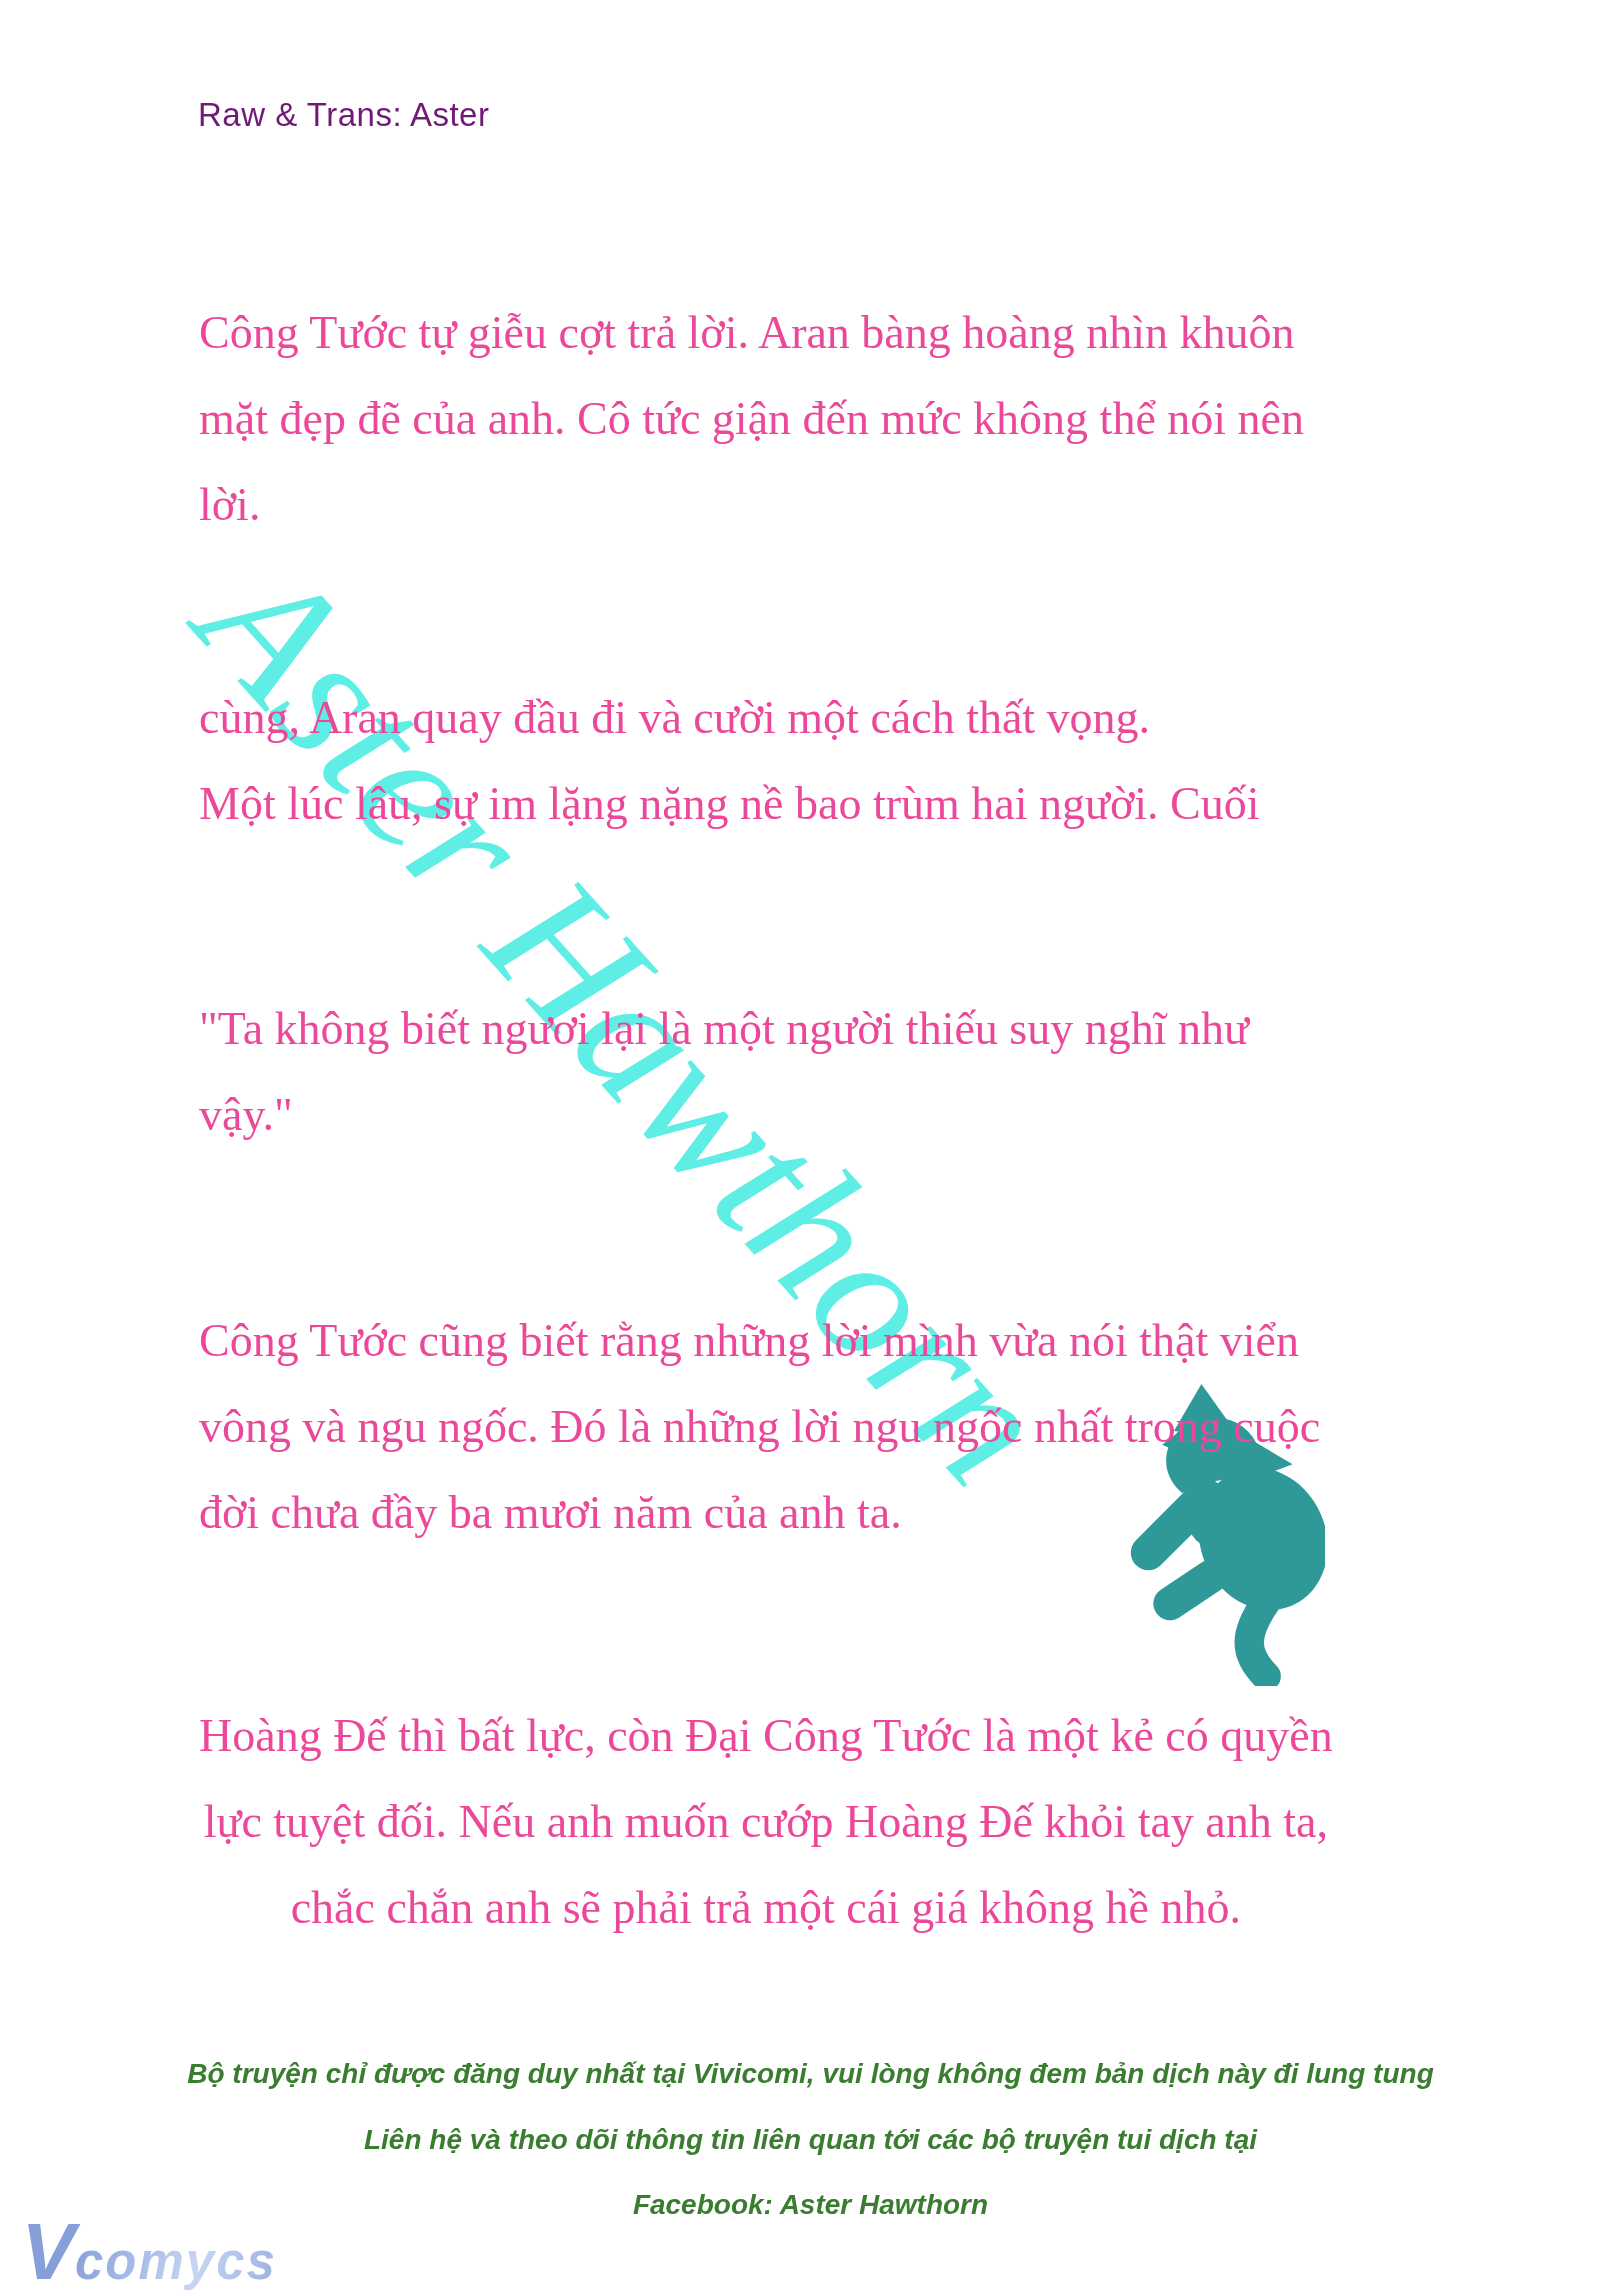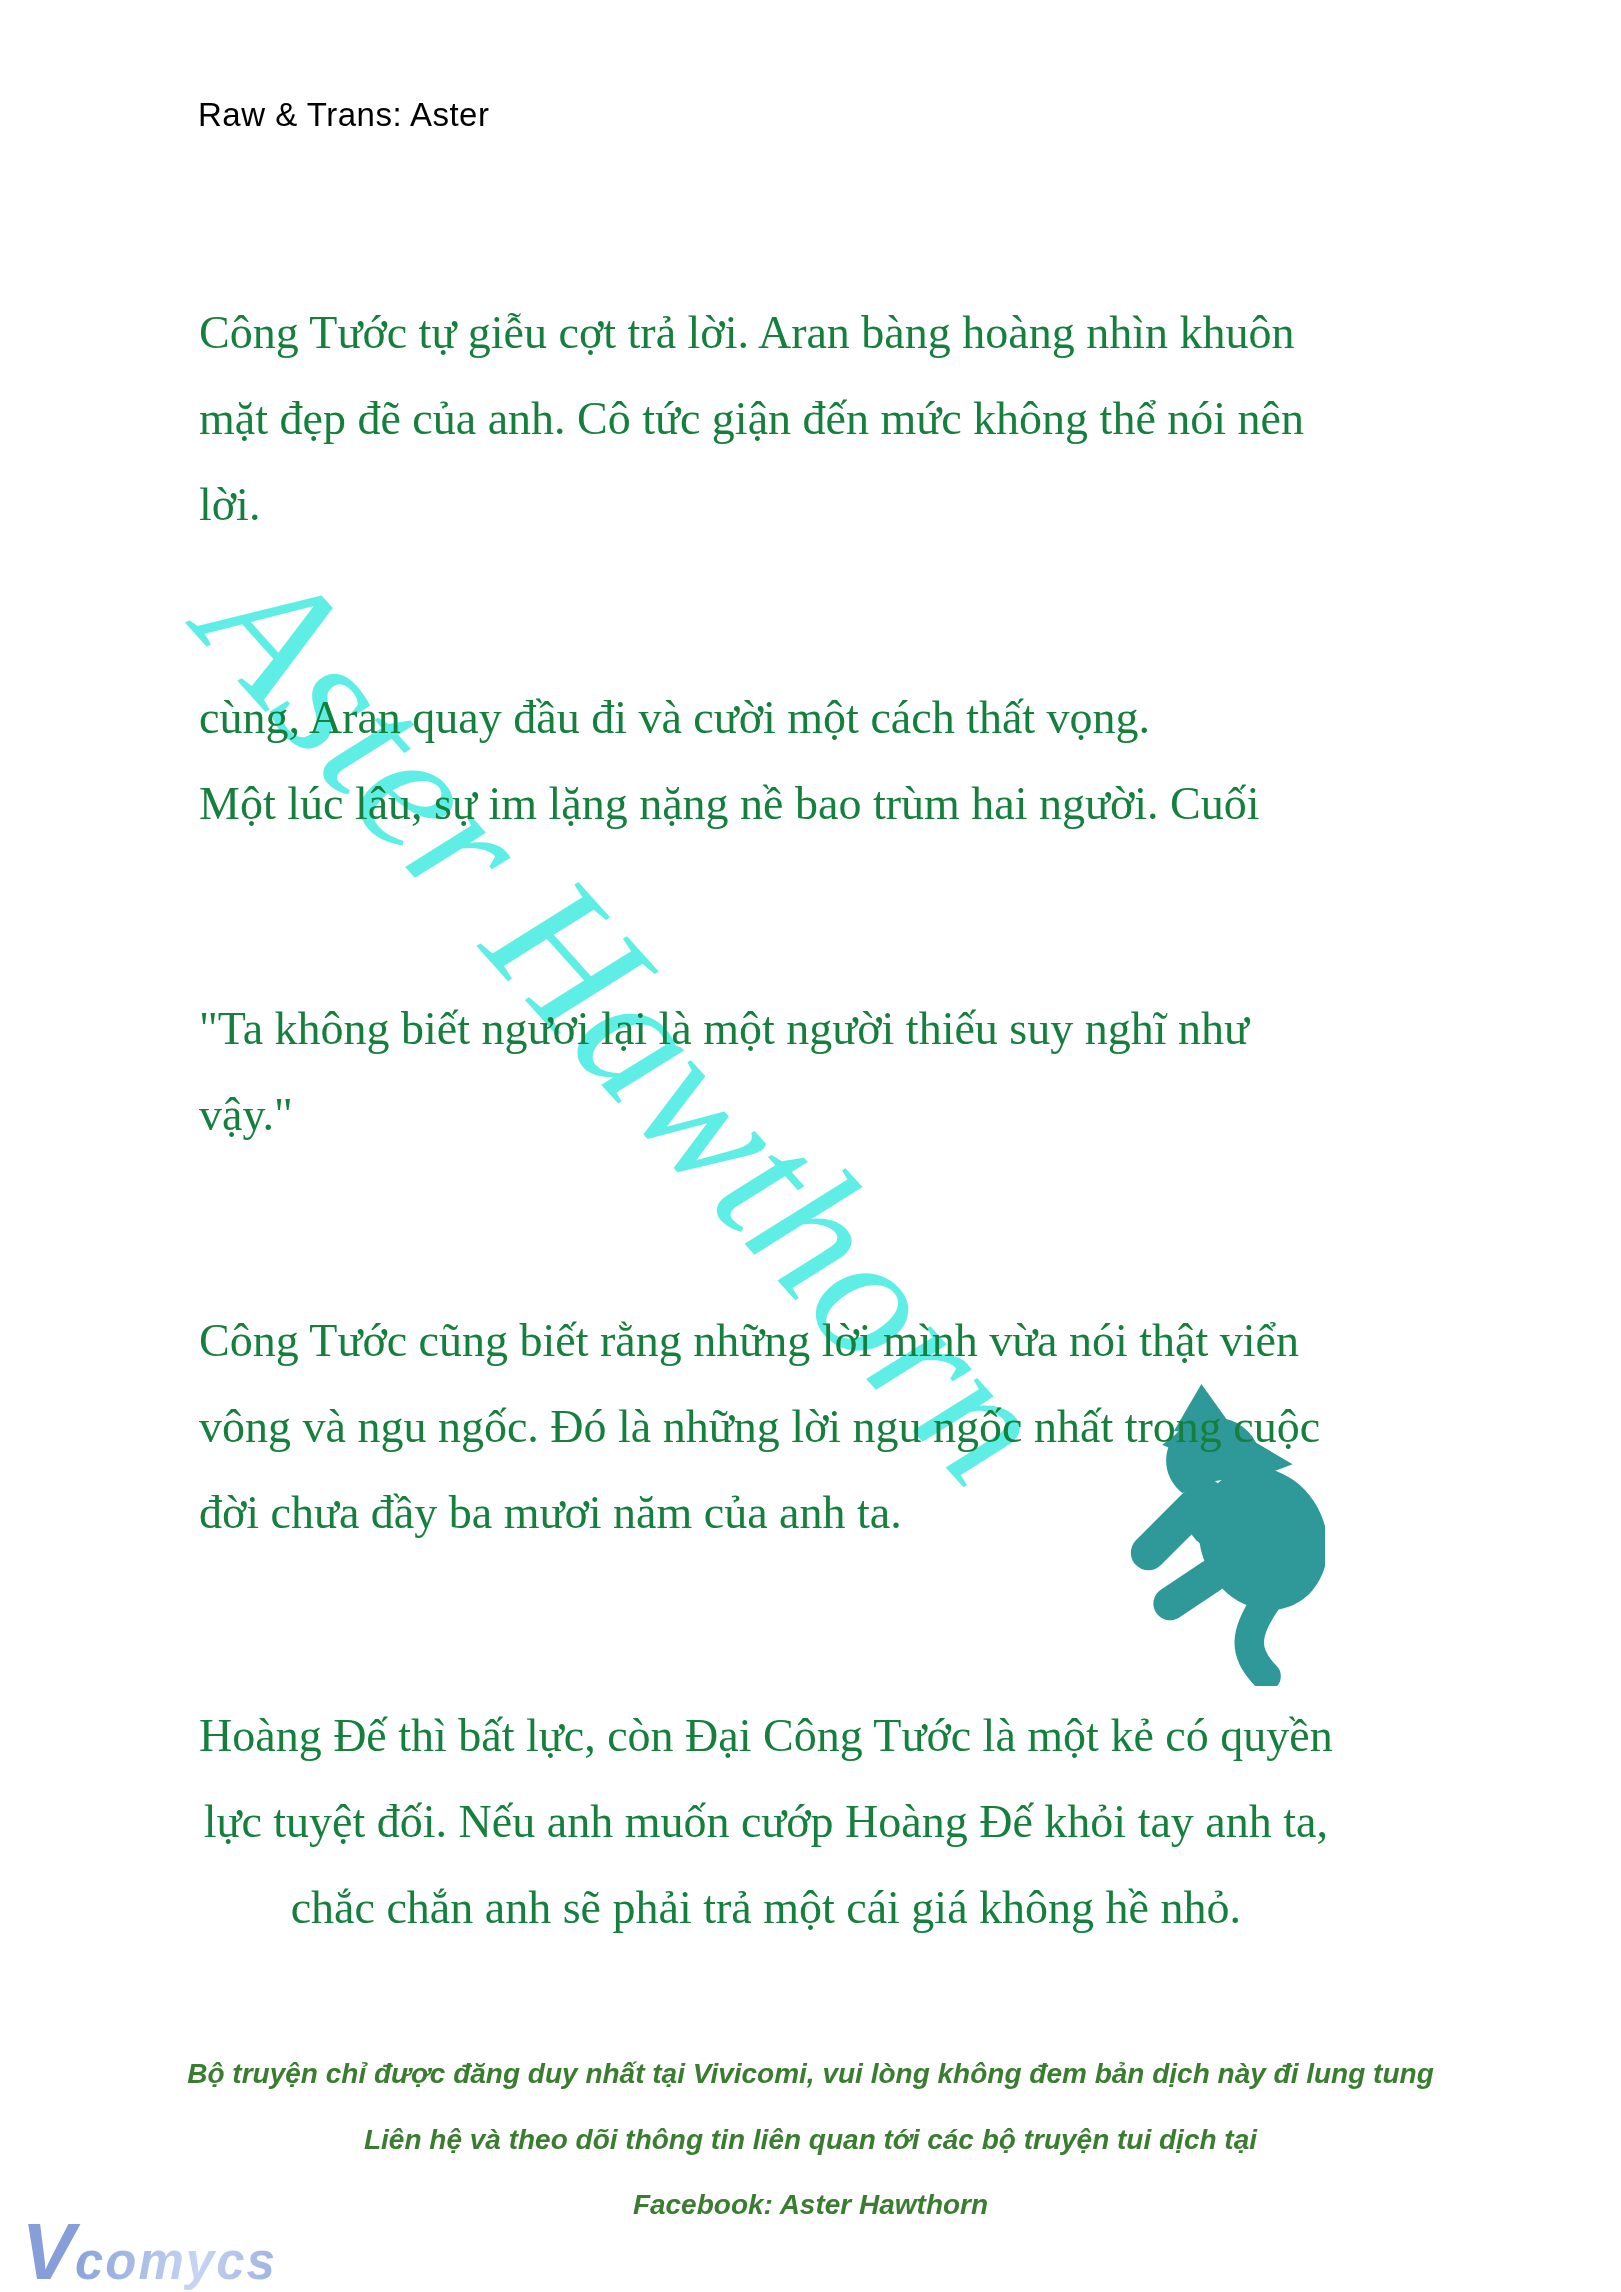--- a/index.html
+++ b/index.html
@@ -8,21 +8,21 @@
     background: #ffffff;
     position: relative;
     overflow: hidden;
     font-family: "Liberation Serif", "DejaVu Serif", serif;
   }
 
   
   .page-header {
     position: absolute; left: 198px; top: 96px;
     font-family: "Liberation Sans", "DejaVu Sans", sans-serif;
-    font-size: 33px; color: #000000; letter-spacing: 0.5px;
+    font-size: 33px; color: #701a75; letter-spacing: 0.5px;
     z-index: 3;
   }
 
   
   .watermark {
     position: absolute; left: 304px; top: 529px;
     transform: rotate(48deg); transform-origin: 0 0;
     font-family: "Liberation Serif", "DejaVu Serif", serif;
     font-style: italic;
     font-size: 181px;
@@ -32,21 +32,21 @@
     line-height: 1;
   }
 
   
   .content {
     position: absolute; left: 199px; top: 0; width: 1235px;
     z-index: 3;
   }
   .para { position: absolute; left: 0; }
   .para .line {
-    font-size: 46px; line-height: 86px; color: #15803d;
+    font-size: 46px; line-height: 86px; color: #ec4899;
     white-space: nowrap;
   }
   .p1 { top: 290px; }
   .p2 { top: 675px; }
   .p3 { top: 986px; }
   .p4 { top: 1298px; }
   .p5 { top: 1693px; text-align: center; }
 
   
   .cat-wrap { position: absolute; left: 1119px; top: 1382px; z-index: 2; }

